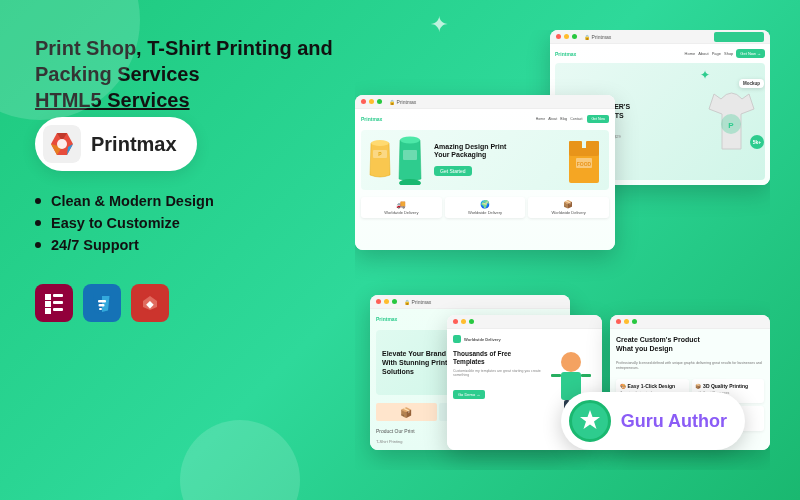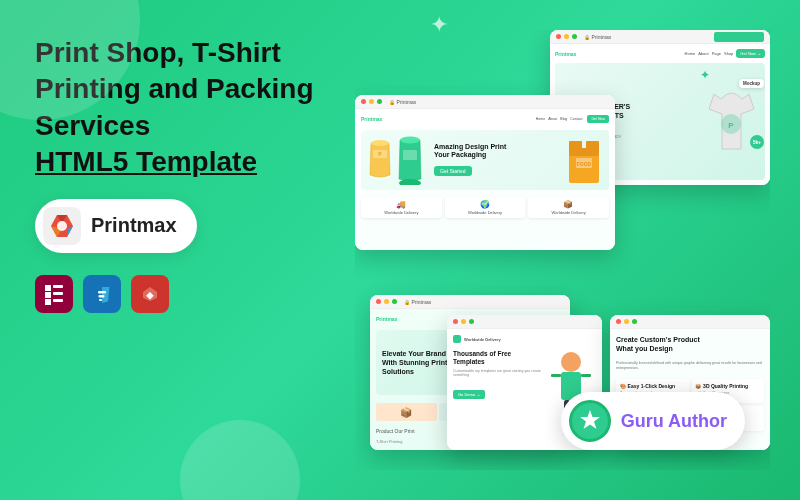--- a/index.html
+++ b/index.html
@@ -25,25 +25,25 @@
     .left-panel {
       width: 300px;
       flex-shrink: 0;
       display: flex;
       flex-direction: column;
       justify-content: flex-start;
       padding-top: 5px;
     }
 
     .main-title {
-      font-size: 28px;
+      font-size: 20px;
       font-weight: 900;
       color: #111;
       line-height: 1.3;
-      margin-bottom: 18px;
+      margin-bottom: 4px;
     }
 
     .main-title .underline {
       text-decoration: underline;
       display: block;
     }
 
     .brand-badge {
       display: flex;
       align-items: center;
@@ -368,37 +368,42 @@
   <div class="floating-circle" style="width:200px;height:200px;top:-80px;left:-60px;"></div>
   <div class="floating-circle" style="width:120px;height:120px;bottom:-40px;left:180px;"></div>
 
   <div class="sparkle" style="top:12px;left:430px;">✦</div>
 
   <div class="left-panel">
 
     <h1 class="main-title">
       <span>Print Shop, T-Shirt Printing</span>
       <span>and Packing Services</span>
-      <span class="underline">HTML5 Template</span>
+      <span class="underline">HTML5 Services</span>
     </h1>
 
     <div class="brand-badge">
       <div class="brand-icon">
         <svg viewBox="0 0 38 38" xmlns="http://www.w3.org/2000/svg" width="38" height="38">
           <rect width="38" height="38" rx="8" fill="#f0f0f0"></rect>
           <path d="M8 19 L14 8 L24 8 L30 19 L24 30 L14 30 Z" fill="#e74c3c"></path>
           <path d="M14 8 L24 8 L19 16 Z" fill="#c0392b"></path>
           <path d="M8 19 L14 30 L19 22 Z" fill="#e67e22"></path>
           <path d="M24 30 L30 19 L25 22 Z" fill="#3498db"></path>
           <circle cx="19" cy="19" r="5" fill="white" opacity="0.9"></circle>
         </svg>
       </div>
       <span class="brand-name">Printmax</span>
     </div>
 
+    <ul class="features-list">
+      <li>Clean &amp; Modern Design</li>
+      <li>Easy to Customize</li>
+      <li>24/7 Support</li>
+    </ul>
 
     <div class="tech-icons">
       <div class="tech-icon elementor">
         <svg width="22" height="22" viewBox="0 0 22 22" xmlns="http://www.w3.org/2000/svg">
           <rect width="6" height="6" x="2" y="2" fill="white"></rect>
           <rect width="6" height="6" x="2" y="9" fill="white"></rect>
           <rect width="6" height="6" x="2" y="16" fill="white"></rect>
           <rect width="10" height="3" x="10" y="2" fill="white" rx="1"></rect>
           <rect width="10" height="3" x="10" y="9" fill="white" rx="1"></rect>
           <rect width="10" height="3" x="10" y="16" fill="white" rx="1"></rect>

